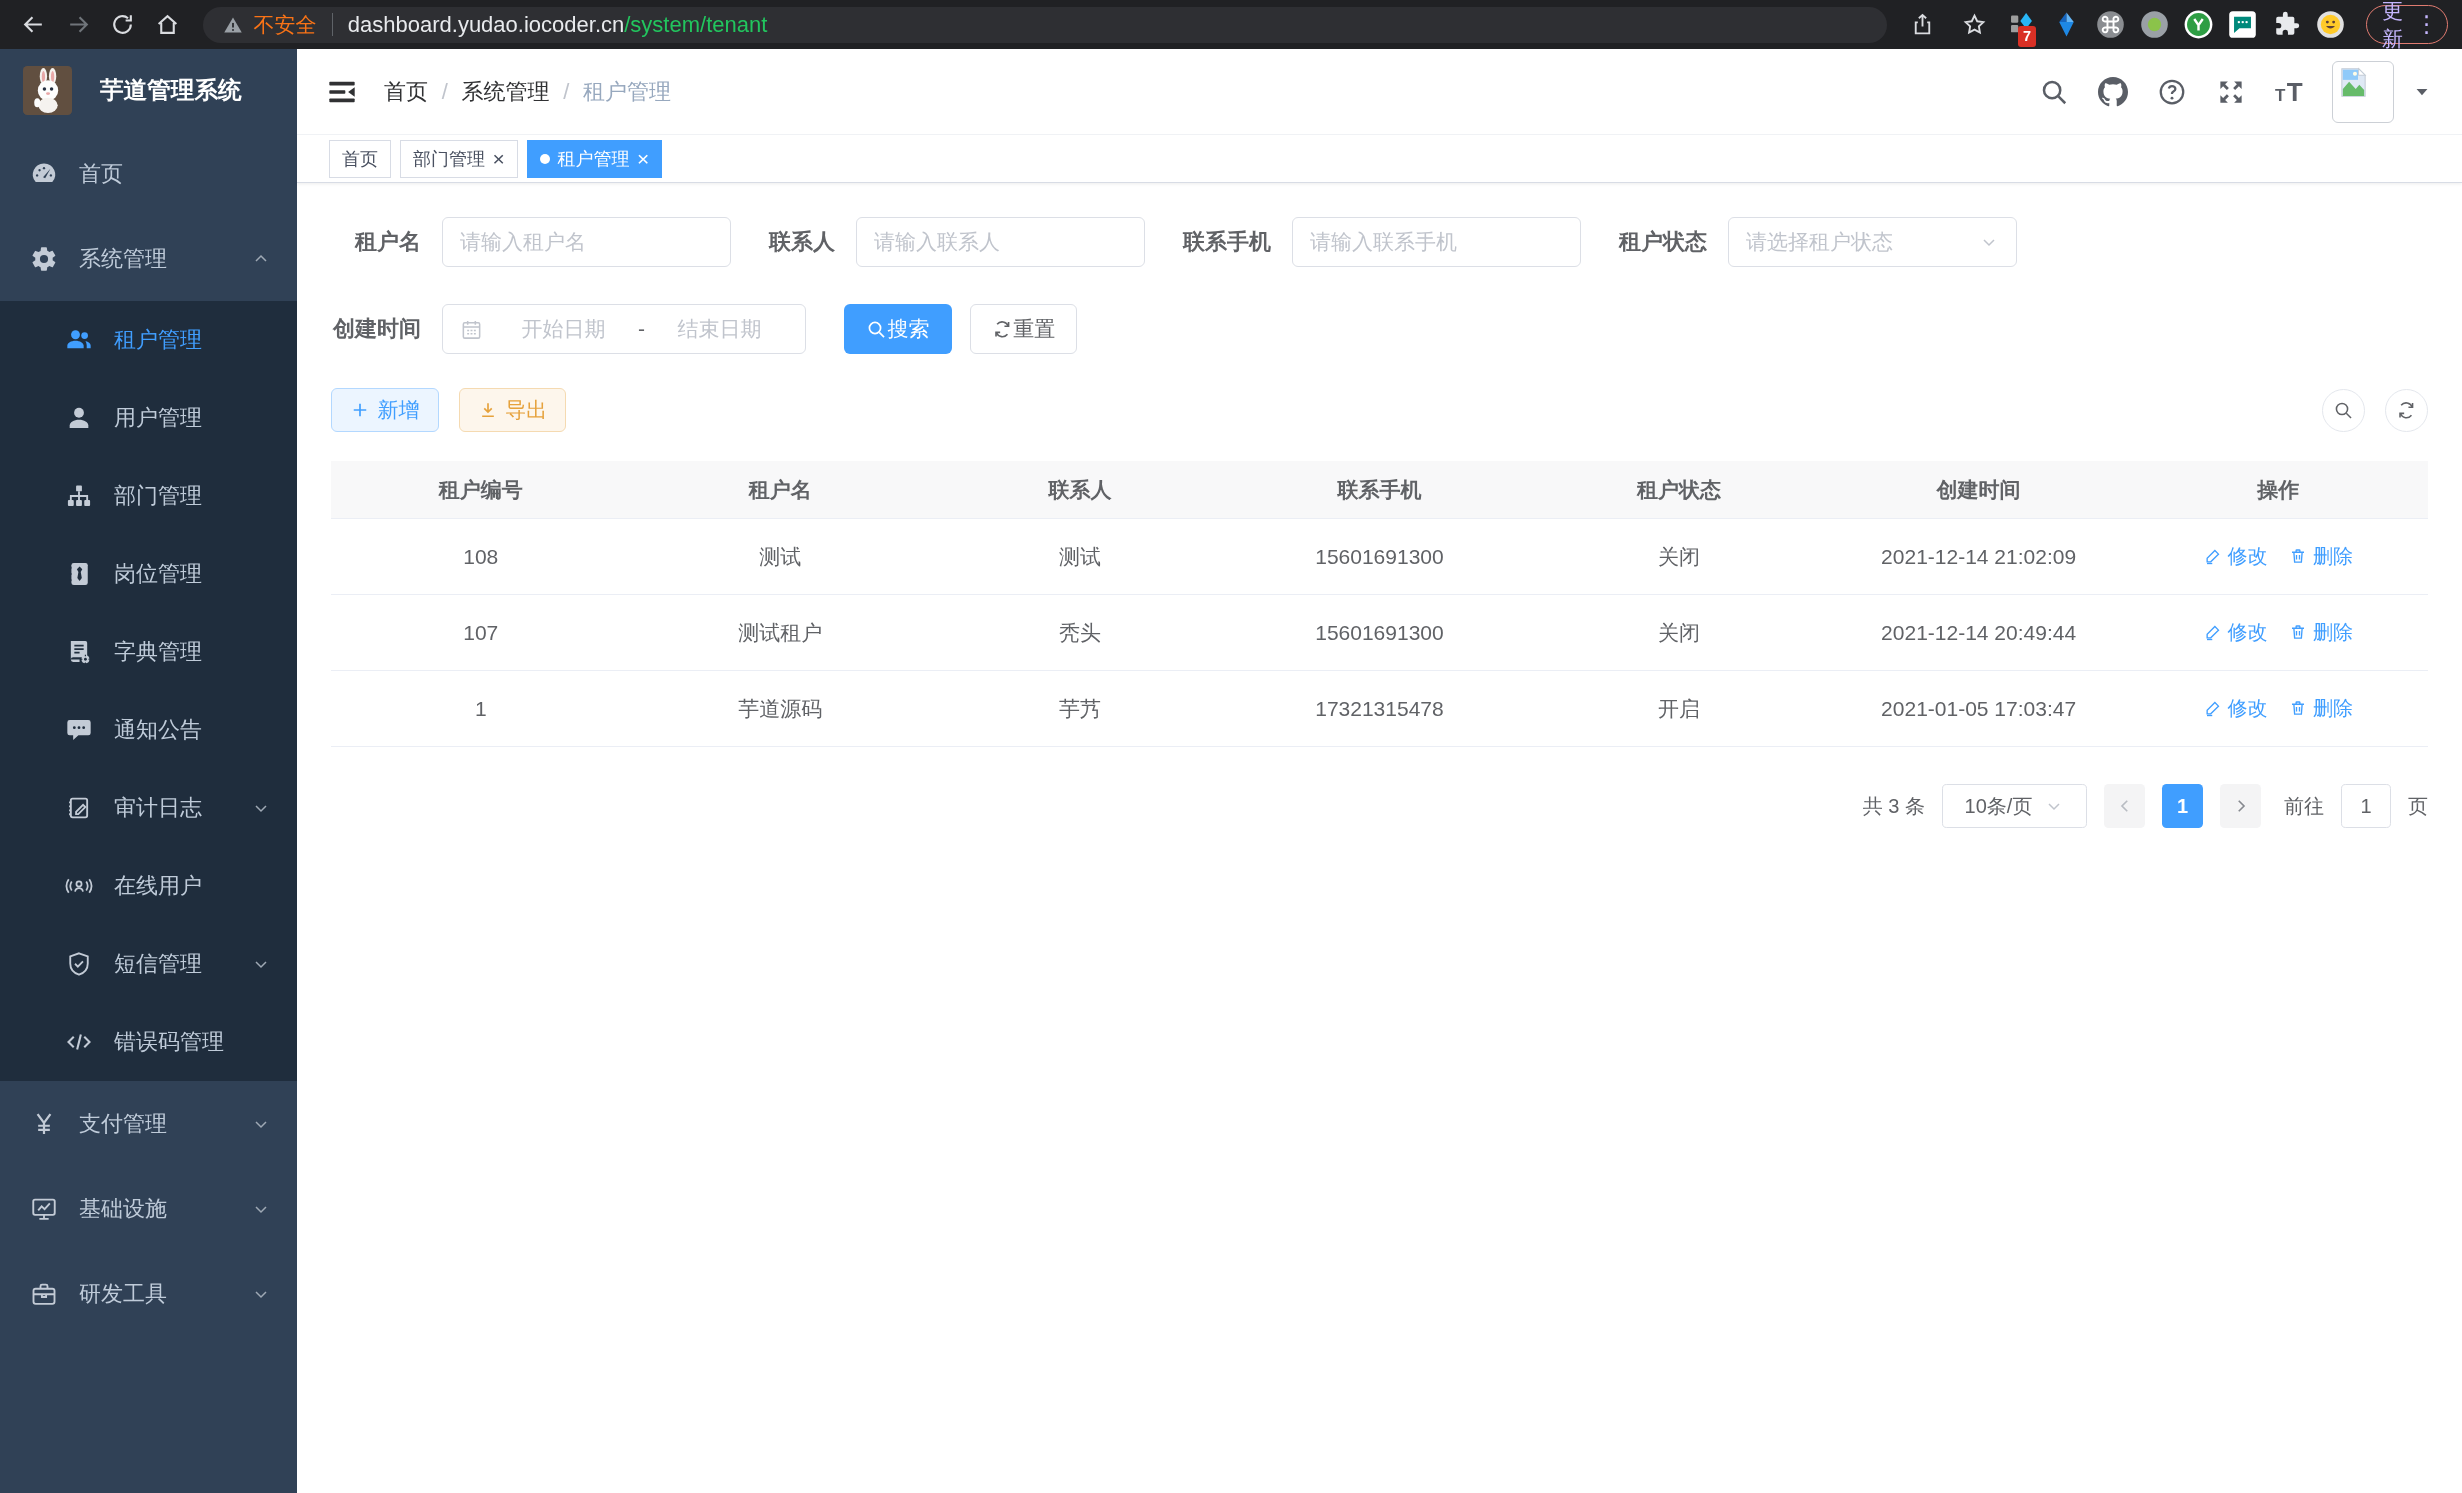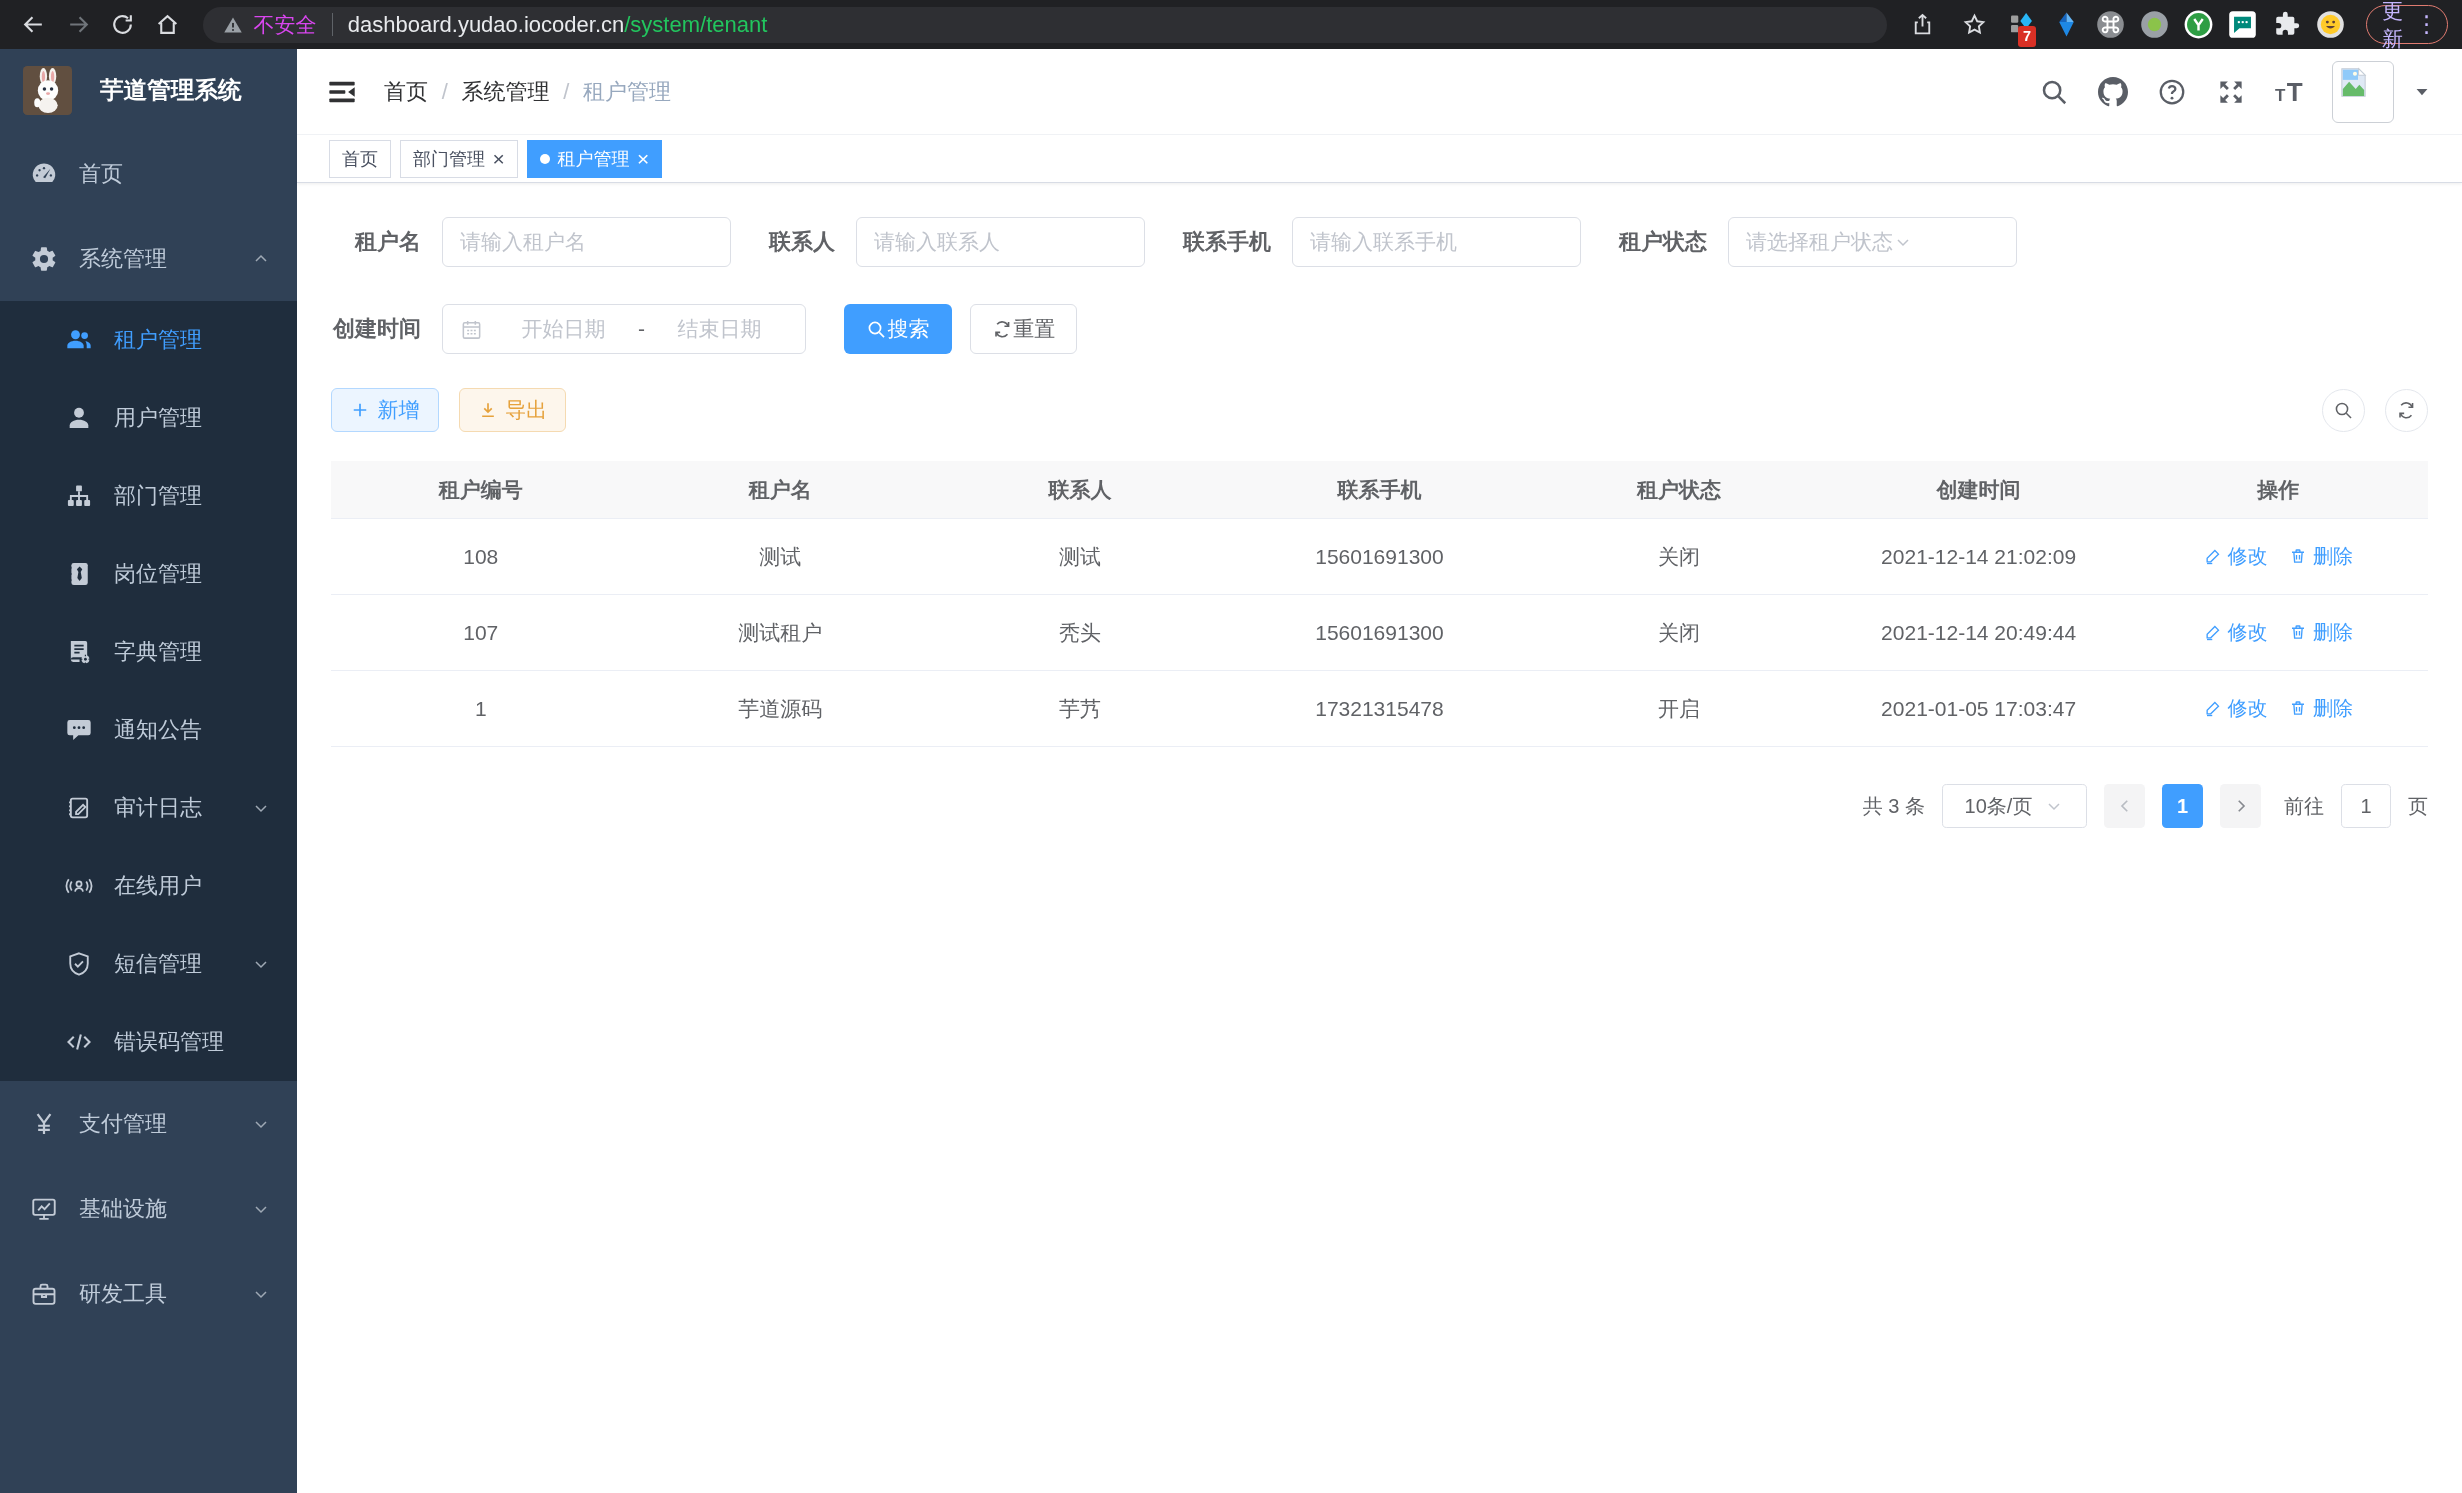--- a/index.html
+++ b/index.html
@@ -8,21 +8,21 @@
   .ic{display:inline-flex;align-items:center;justify-content:center}
   .ic svg{width:100%;height:100%}
 
   
   .browser{height:49px;background:#202124;display:flex;align-items:center;padding:0 13.7px;gap:4.6px}
   .bicon{width:40px;height:40px;border-radius:50%;display:flex;align-items:center;justify-content:center;color:#dadce0;flex-shrink:0}
   .bicon svg{width:25px;height:25px}
   .bicon.dim{color:#70757a}
   .omnibox{width:1698px;height:36px;background:#2e2f33;border-radius:18px;margin:0 10.7px;display:flex;align-items:center;padding:0 20px;gap:10.7px}
   .sec-ic{width:20px;height:20px}
-  .sec-label{color:#d946ef;font-size:21px}
+  .sec-label{color:#f97316;font-size:21px}
   .omni-div{width:0.8px;height:23px;background:#5f6368;margin:0 4.6px}
   .url{font-size:22px;color:#e8eaed}
   .url .path{color:#22c55e}
   .nav-actions{display:flex;align-items:center;gap:12px;margin-left:auto}
   .ext{position:relative;width:32px;height:32px;display:flex;align-items:center;justify-content:center}
   .ext svg{width:29px;height:29px}
   .ext-badge{position:absolute;left:12px;bottom:-6px;background:#d93025;color:#fff;font-size:14.5px;line-height:1;padding:3px 4.6px;border-radius:3px;font-weight:bold}
   .update-pill{border:1.5px solid #e07b70;color:#c4b5fd;border-radius:20px;height:37px;display:flex;align-items:center;gap:9px;padding:0 9px 0 15px;font-size:21px;margin-left:7.6px}
   .vdots{font-size:23px;letter-spacing:0;line-height:1}
 
@@ -66,21 +66,21 @@
   .tag-x{margin-left:7.6px;font-size:21px;line-height:1}
 
   
   .content{flex:1;padding:34px 34px 0 34px}
   .filter-row{display:flex;align-items:center;margin-bottom:37px}
   .f-item{display:flex;align-items:center;margin-right:38px}
   .f-label{font-size:22px;color:#606266;font-weight:bold;margin-right:21px;white-space:nowrap}
   .f-label.w1{min-width:90px;text-align:right}
   .f-input{width:289px;height:50px;box-sizing:border-box;border:1.5px solid #dcdfe6;border-radius:6px;background:#fff;display:flex;align-items:center;padding:0 17px;font-size:21px;cursor:text}
   .ph{color:#c0c4cc}
-  .f-select{cursor:pointer}
+  .f-select{justify-content:space-between;cursor:pointer}
   .sel-chev{width:20px;height:20px;color:#c0c4cc}
   .f-date{width:364px;gap:0;cursor:pointer}
   .cal{width:23px;height:23px;color:#c0c4cc;margin-right:12px;flex-shrink:0}
   .dr{flex:1;text-align:center;color:#c0c4cc}
   .dsep{color:#606266;padding:0 6px}
   .btn{height:50px;box-sizing:border-box;border-radius:6px;display:inline-flex;align-items:center;justify-content:center;font-size:21px;padding:0 21px;gap:1px;border:1.5px solid transparent;cursor:pointer}
   .btn .bi{width:20.6px;height:20.6px}
   .btn-primary{background:var(--accent);color:#fff}
   .btn-plain{background:#fff;border-color:#dcdfe6;color:#606266;margin-left:18px}
 

